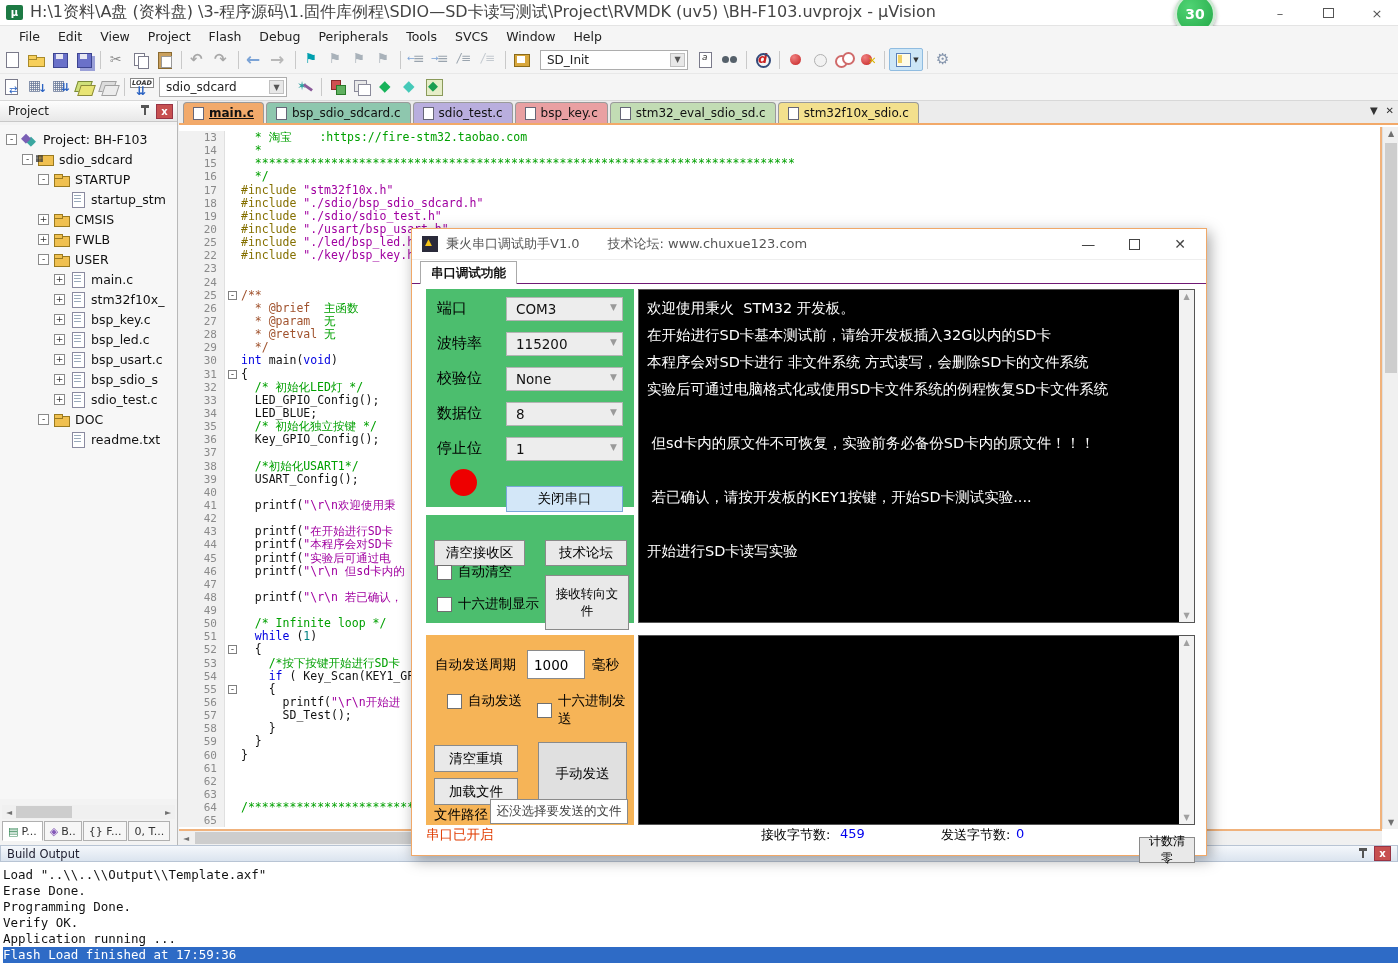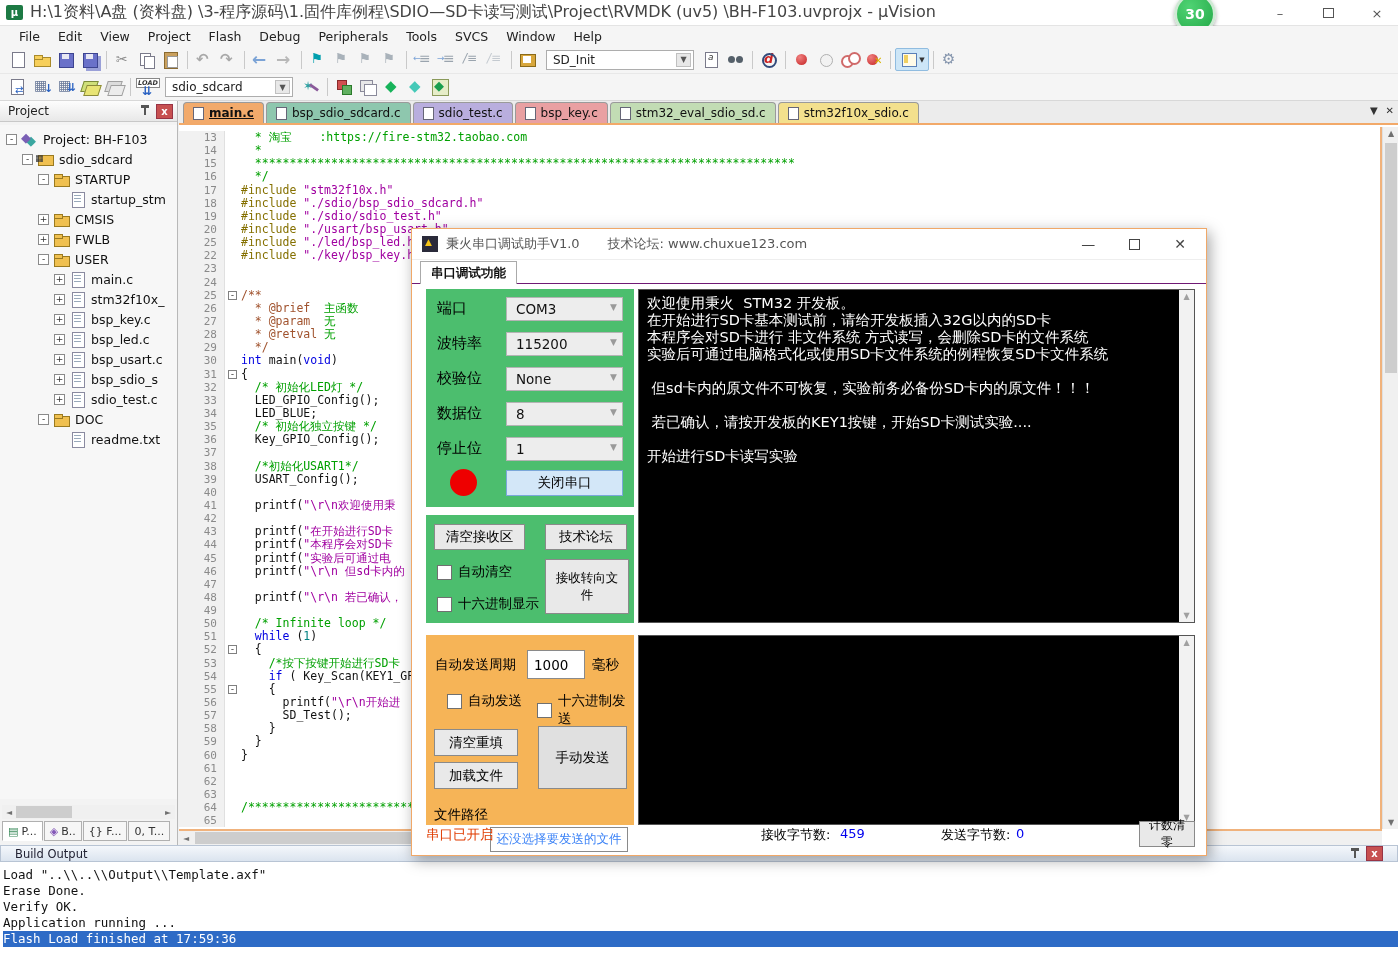--- a/index.html
+++ b/index.html
@@ -19,21 +19,21 @@
   .rec-badge{position:absolute;left:1174px;top:-7px;width:42px;height:42px;border-radius:50%;
              background:radial-gradient(circle at 35% 30%,#4fd373,#23a847);border:3px solid #cfe9d4;
              color:#fff;font-weight:bold;font-size:14px;display:flex;align-items:center;justify-content:center;
              box-shadow:0 2px 4px rgba(0,0,0,.3);}
 
   .menubar{position:absolute;left:0;top:26px;width:100%;height:20px;background:#f5f5f5;
            display:flex;align-items:center;padding-left:10px;gap:0;}
   .menu-item{padding:2px 9px;font-size:12.5px;color:#222;}
 
   
-  .toolbar{position:absolute;left:0;width:100%;background:#f5f5f5;display:flex;align-items:center;padding-left:6px;}
+  .toolbar{position:absolute;left:0;width:100%;background:#f5f5f5;display:flex;align-items:center;}
   #toolbar1{top:46px;height:28px;border-bottom:1px solid #e8e8e8;}
   #toolbar2{top:74px;height:27px;border-bottom:1px solid #d8d8d8;}
   .tbgroup{display:flex;align-items:center;}
   .tbi{width:24px;height:23px;display:flex;align-items:center;justify-content:center;border-radius:2px;}
   .tbi.hl{background:#cde6f7;border:1px solid #90bce0;}
   .sep{width:1px;height:18px;background:#c9c9c9;margin:0 4px;}
   .combo{height:20px;background:#fff;border:1px solid #adadad;display:flex;align-items:center;
          font-size:12px;color:#222;padding-left:6px;position:relative;margin:0 6px;}
   .combo .chev{position:absolute;right:2px;top:2px;width:15px;height:14px;background:#e8e8e8;
                border:1px solid #c0c0c0;color:#555;font-size:8px;display:flex;align-items:center;justify-content:center;}
@@ -172,21 +172,21 @@
   .ed-vscroll .up{position:absolute;top:2px;left:0;width:16px;text-align:center;color:#707070;font-size:8px;}
   .ed-vscroll .down{position:absolute;bottom:2px;left:0;width:16px;text-align:center;color:#707070;font-size:8px;}
   .ed-vthumb{position:absolute;left:2px;top:16px;width:12px;height:230px;background:#cdcdcd;}
   .ed-hscroll{position:absolute;left:0;bottom:0;right:16px;height:16px;background:#f0f0f0;display:flex;align-items:center;
               border-top:2px solid #f0b27c;}
   .ed-hthumb{width:500px;height:12px;background:#cdcdcd;margin-left:2px;}
 
   
   .build-output{position:absolute;left:0;top:845px;width:100%;height:120px;background:#fff;}
   .bo-header{height:17px;background:linear-gradient(#f4f7fb,#dbe4ef);border:1px solid #b8c4d4;
-             display:flex;align-items:center;padding:0 14px;font-size:11.5px;color:#223;}
+             display:flex;align-items:center;padding:0 6px;font-size:11.5px;color:#223;}
   .bo-header .spring{flex:1;}
   #bo-lines{padding:5px 0 0 3px;font-family:"DejaVu Sans Mono","Liberation Mono",monospace;font-size:12.5px;color:#111;}
   .bline{height:16px;line-height:16px;white-space:pre;}
   .bline.hl{background:var(--highlight,#2e6bc6);color:#fff;}
 
   
   .serial{position:absolute;left:411px;top:228px;width:796px;height:628px;background:#fff;
           border:1px solid #f0a868;box-shadow:3px 4px 14px rgba(0,0,0,.35);z-index:50;}
   .s-titlebar{height:31px;display:flex;align-items:center;padding:0 10px;border-bottom:1px solid #eee;}
   .s-icon{width:16px;height:16px;background:#2a2a3a;position:relative;margin-right:8px;flex:none;}
@@ -203,21 +203,21 @@
   .s-client{position:absolute;left:0;top:56px;right:0;bottom:0;background:#fff;}
   .gpanel{position:absolute;background:var(--green,#4cbe6e);}
   #settings-panel{left:14px;top:4px;width:208px;height:218px;}
   .srow{position:absolute;left:0;width:100%;height:24px;}
   .srow .slabel{position:absolute;left:11px;top:2px;font-size:15px;color:#000;}
   .scombo{position:absolute;left:80px;top:0;width:117px;height:24px;background:#ededed;border:1px solid #b4b4b4;
           font-size:13.5px;color:#111;display:flex;align-items:center;padding-left:9px;}
   .scombo .chev2{position:absolute;right:5px;top:4px;color:#9a9a9a;font-size:9px;}
   .led{position:absolute;left:24px;top:180px;width:27px;height:27px;border-radius:50%;background:#ee0000;}
   .btn{border:1px solid #8a8a8a;background:#e9e9e9;font-size:13.5px;color:#000;display:flex;align-items:center;
-       justify-content:center;font-family:inherit;}
+       justify-content:center;font-family:inherit;margin-top:16px;}
   #close-serial{position:absolute;left:80px;top:181px;width:117px;height:26px;background:#d3e7f8;border:1px solid #7aa7d9;}
   #recv-panel{left:14px;top:230px;width:208px;height:108px;}
   #btn-clear-recv{position:absolute;left:8px;top:9px;width:91px;height:26px;}
   #btn-stop-disp{position:absolute;left:119px;top:9px;width:82px;height:26px;}
   .cbrow{position:absolute;display:flex;align-items:center;gap:6px;font-size:13.5px;color:#000;}
   .cb{width:15px;height:15px;background:#fff;border:1px solid #707070;flex:none;}
   #cb-autoclear{left:11px;top:48px;}
   #cb-hexdisp{left:11px;top:80px;}
   #btn-recv-file{position:absolute;left:119px;top:44px;width:84px;height:55px;font-size:12.5px;}
   .opanel{position:absolute;background:var(--orange,#f6b457);}
@@ -227,26 +227,26 @@
   #period-input{position:absolute;left:101px;top:15px;width:58px;height:29px;border:1px solid #8a8a8a;
                 font-size:13.5px;padding-left:6px;font-family:inherit;background:#fff;}
   #period-unit{left:166px;top:21px;}
   #cb-autosend{left:21px;top:57px;}
   #cb-hexsend{left:111px;top:57px;}
   #btn-clear-send{position:absolute;left:8px;top:94px;width:84px;height:27px;}
   #btn-load-file{position:absolute;left:8px;top:127px;width:84px;height:27px;}
   #btn-manual-send{position:absolute;left:112px;top:91px;width:89px;height:63px;background:#e0e0e0;}
   #filepath-label{left:8px;top:171px;}
   #filepath-value{position:absolute;left:64px;top:164px;width:138px;height:25px;background:#fff;border:1px solid #8a8a8a;
-                  font-size:12.5px;color:#3b82f6;display:flex;align-items:center;justify-content:center;white-space:nowrap;overflow:hidden;margin-top:28px;}
+                  font-size:12.5px;color:#404040;display:flex;align-items:center;justify-content:center;white-space:nowrap;overflow:hidden;}
   .terminal{position:absolute;left:226px;background:#000;border:1px solid #555;}
   #term1{top:4px;width:557px;height:334px;}
   #term2{top:350px;width:557px;height:190px;}
   .term-text{position:absolute;left:8px;top:5px;right:20px;bottom:4px;color:#fff;font-size:14.5px;
-             line-height:17px;white-space:pre-wrap;font-family:"DejaVu Sans","Liberation Sans",sans-serif;}
+             line-height:27px;white-space:pre-wrap;font-family:"DejaVu Sans","Liberation Sans",sans-serif;}
   .term-scroll{position:absolute;right:0;top:0;bottom:0;width:15px;background:#f2f2f2;}
   .term-scroll .up{position:absolute;top:2px;width:15px;text-align:center;color:#a0a0a0;font-size:8px;}
   .term-scroll .down{position:absolute;bottom:2px;width:15px;text-align:center;color:#a0a0a0;font-size:8px;}
   .s-status{position:absolute;left:0;bottom:6px;height:28px;width:100%;}
   #port-status{position:absolute;left:14px;top:5px;color:#e03c00;font-size:13.5px;}
   .stat-label{position:absolute;top:5px;color:#000;font-size:13px;}
   .stat-val{position:absolute;top:5px;color:#0000ee;font-size:13px;}
   #rx-label{left:349px;} #rx-val{left:428px;}
   #tx-label{left:529px;} #tx-val{left:604px;}
   #btn-reset-count{position:absolute;left:727px;top:0;width:56px;height:26px;font-size:12px;}
@@ -652,20 +652,21 @@
   <div class="build-output">
     <div class="bo-header">
       <span>Build Output</span>
       <span class="spring"></span>
       <span class="pin"></span>
       <span class="red-x">x</span>
     </div>
     <div id="bo-lines">
         <div class="bline">Load "..\\..\\Output\\Template.axf"</div>
         <div class="bline">Erase Done.</div>
+        <div class="bline">Programming Done.</div>
         <div class="bline">Verify OK.</div>
         <div class="bline">Application running ...</div>
         <div class="bline hl">Flash Load finished at 17:59:36</div>
       </div>
   </div>
 
   <div class="serial">
     <div class="s-titlebar">
       <span class="s-icon"></span>
       <span class="s-title">秉火串口调试助手V1.0</span>

